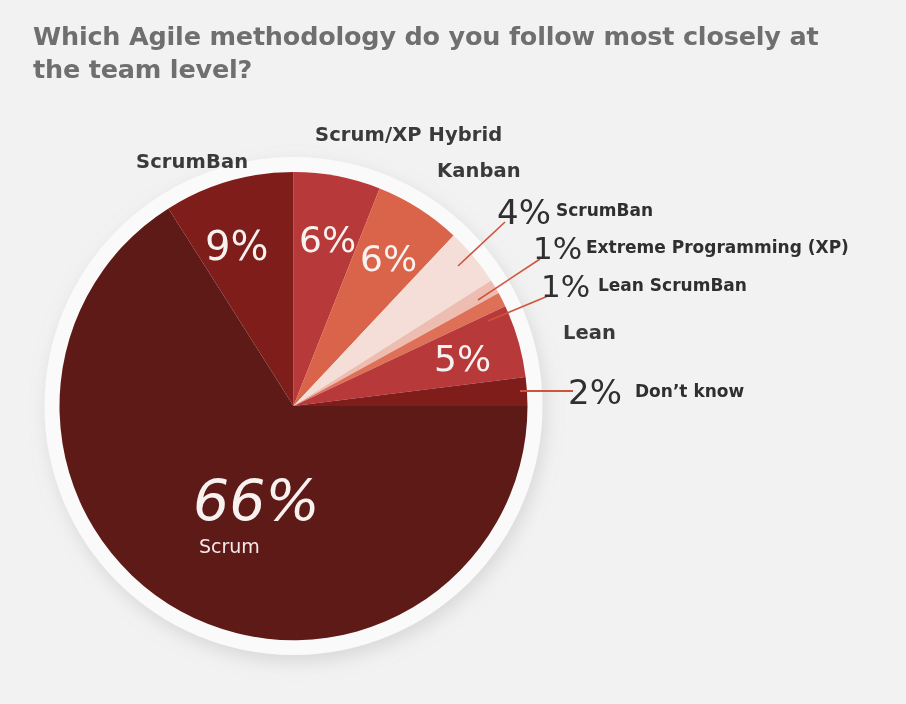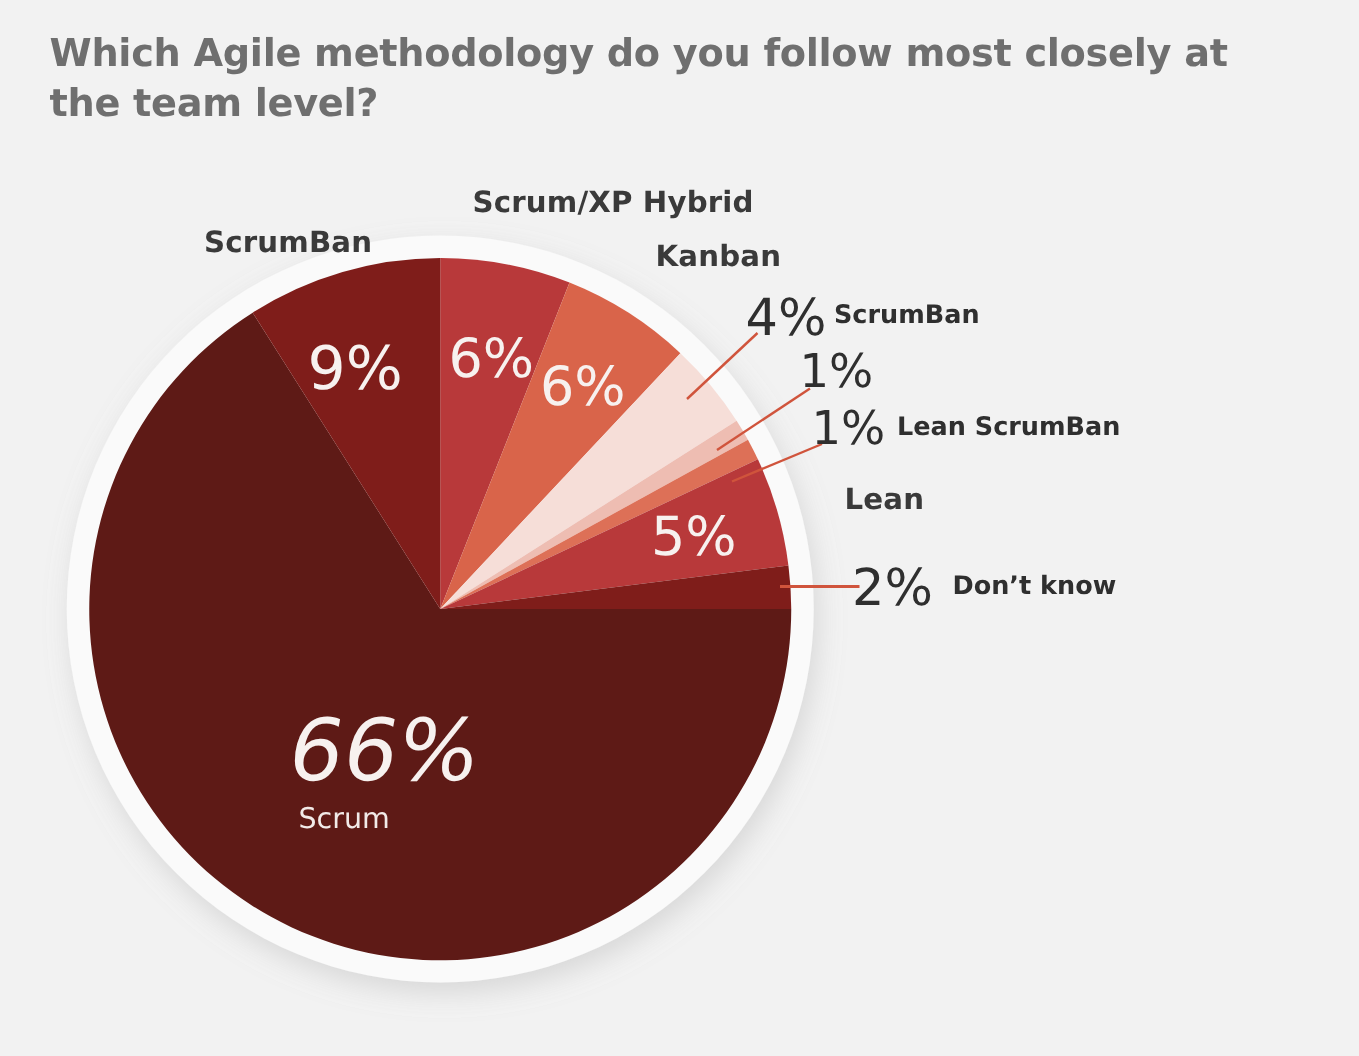--- a/index.html
+++ b/index.html
@@ -156,20 +156,21 @@
 
     <div class="lbl lbl-outside n-hybrid">Scrum/XP Hybrid</div>
     <div class="lbl lbl-outside n-scrumban">ScrumBan</div>
     <div class="lbl lbl-outside n-kanban">Kanban</div>
     <div class="lbl lbl-outside n-other">Lean</div>
 
     <div class="pct-out p-iterative">4%</div>
     <div class="callout-name n-iterative">ScrumBan</div>
 
     <div class="pct-out p-xp">1%</div>
+    <div class="callout-name n-xp">Extreme Programming (XP)</div>
 
     <div class="pct-out p-lean">1%</div>
     <div class="callout-name n-lean">Lean ScrumBan</div>
 
     <div class="pct-out p-dontknow">2%</div>
     <div class="callout-name n-dontknow">Don’t know</div>
 
   </div>
 </div>
 

